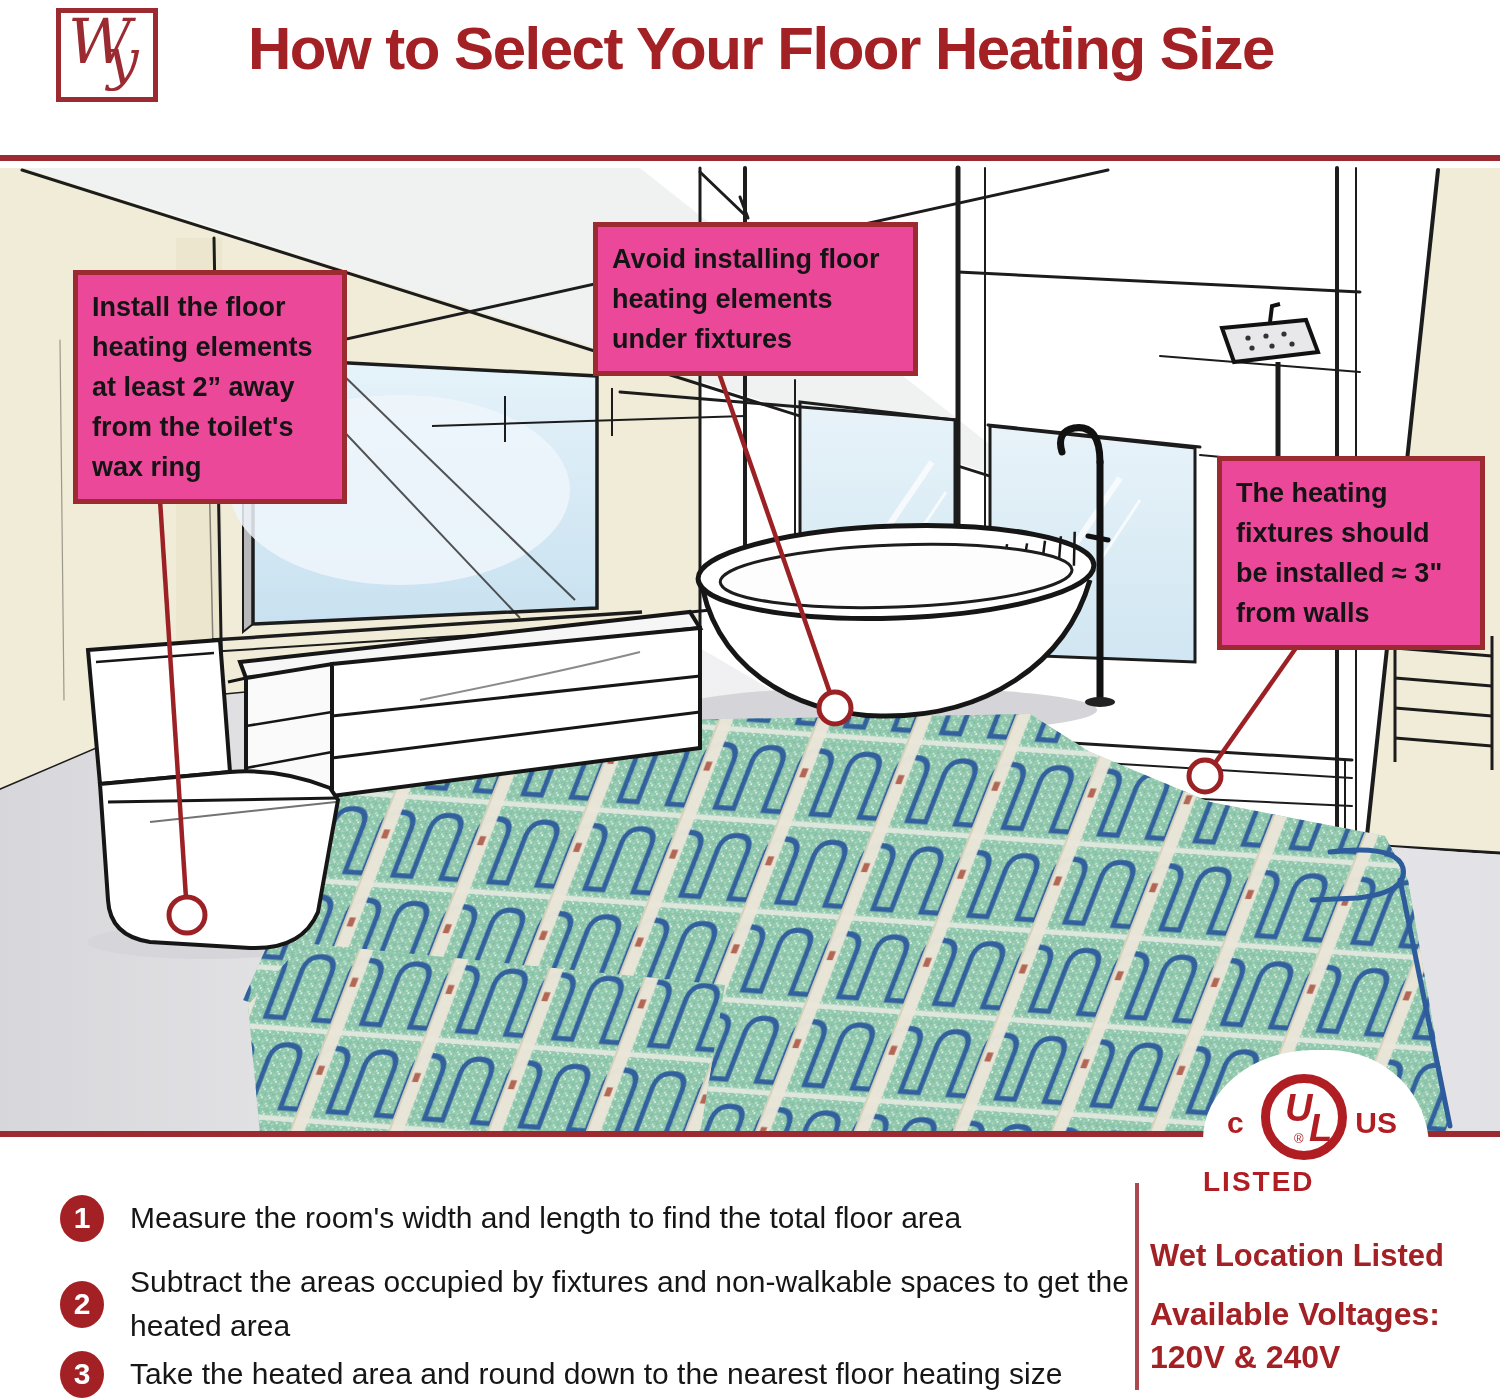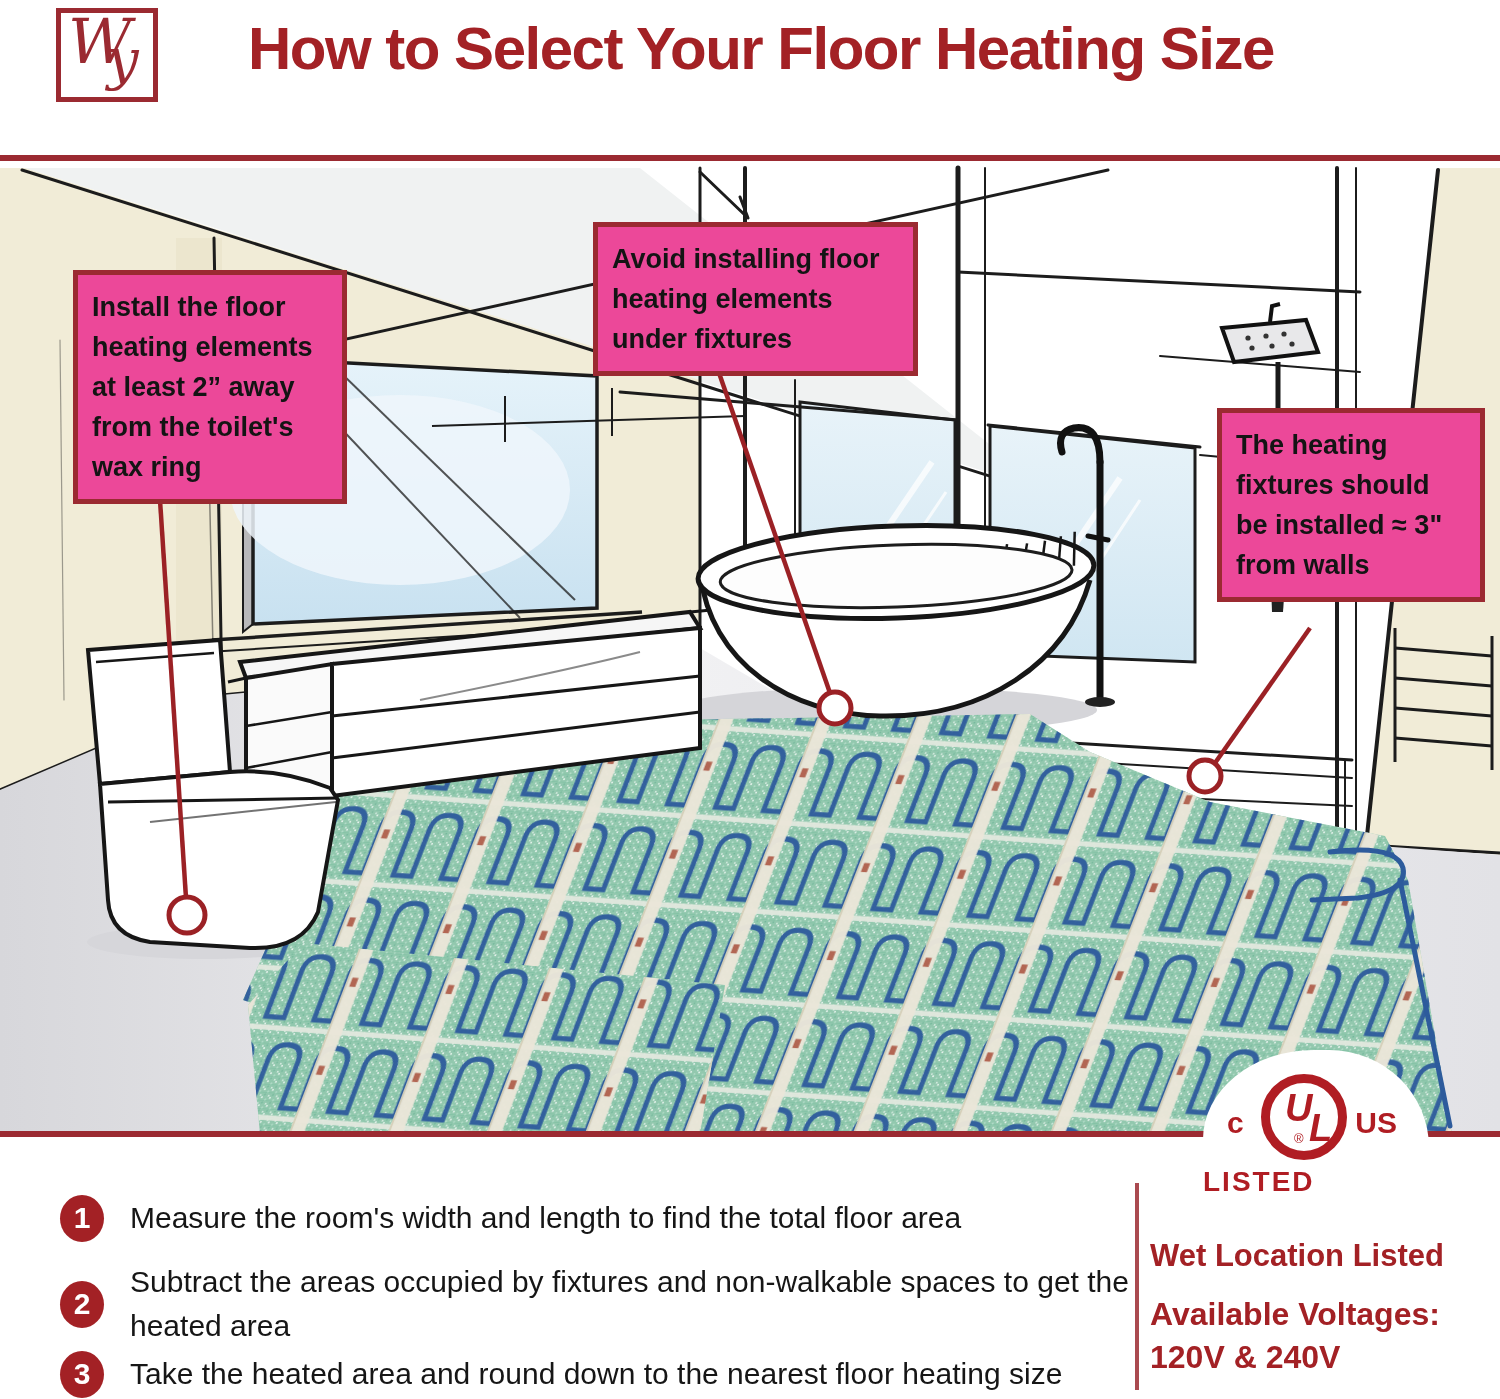--- a/index.html
+++ b/index.html
@@ -32,21 +32,21 @@
   .vdivider{left:1135px;top:1183px;width:4px;height:207px;background:var(--borderRed);opacity:.85;}
 
   
   .callout{
     background:#ec4899;border:5px solid var(--borderRed);box-sizing:border-box;
     padding:12px 14px;font-size:27px;line-height:40px;color:#141414;z-index:6;font-weight:bold;
   }
   .callout div{white-space:nowrap;}
   .co-toilet{left:33px;top:270px;width:274px;margin-left:40px;}
   .co-fixtures{left:593px;top:222px;width:325px;}
-  .co-walls{left:1217px;top:408px;width:268px;}
+  .co-walls{left:1217px;top:456px;width:268px;}
 
   
   .ul-blob{
     left:1203px;top:1050px;width:226px;height:166px;background:#fff;z-index:5;
     border-radius:50% 45% 52% 48% / 55% 60% 42% 45%;color:var(--ulRed);font-weight:bold;
   }
   .ul-circle{
     position:absolute;left:58px;top:24px;width:86px;height:86px;box-sizing:border-box;
     border:9px solid var(--ulRed);border-radius:50%;
   }

